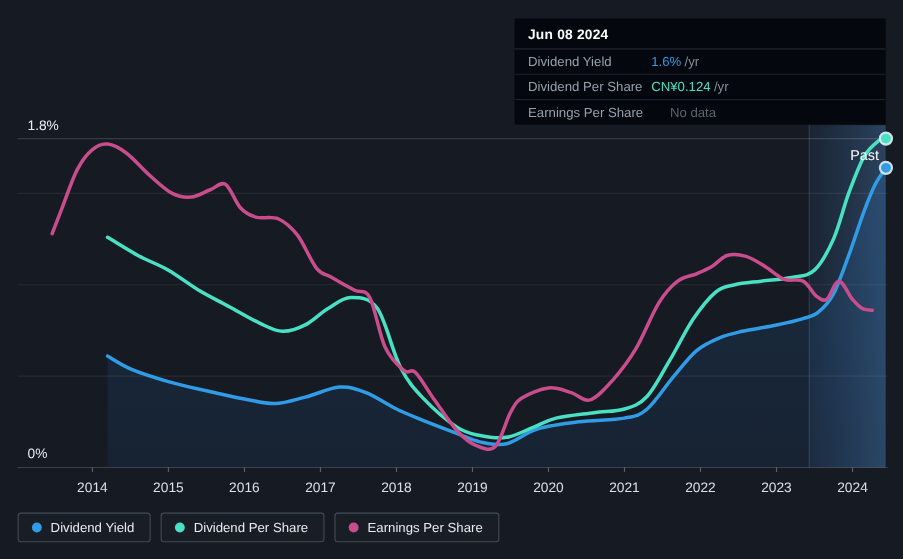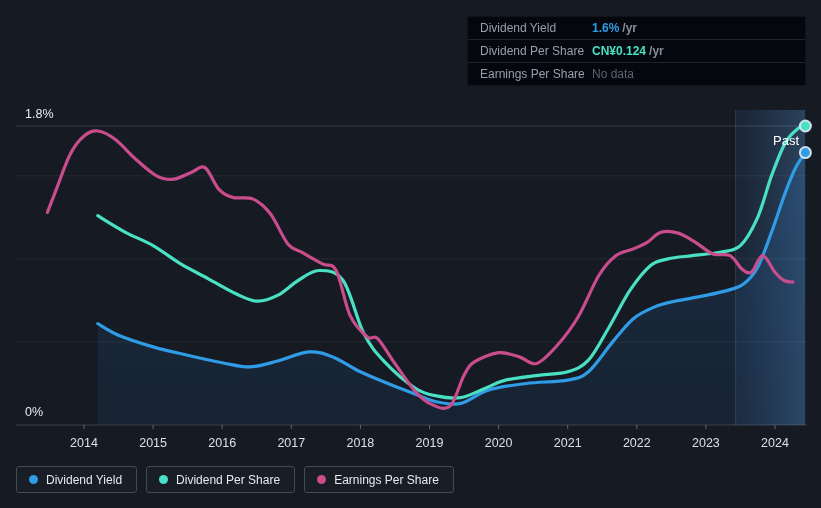--- a/index.html
+++ b/index.html
@@ -22,23 +22,23 @@
   .tooltip-header{
     padding:7px 12px 6px;color:#ffffff;font-weight:bold;font-size:12.5px;
     border-bottom:1px solid #262b34;letter-spacing:.2px;
   }
   .tooltip-row{
     display:flex;align-items:center;padding:4px 12px;font-size:12px;
     border-bottom:1px solid #1d222b;
   }
   .tooltip-row:last-child{border-bottom:none;}
   .tooltip-label{width:112px;color:#97a0ad;flex:none;}
-  .tooltip-value{font-weight:bold;}
-  .tooltip-unit{color:#848d99;font-weight:bold;margin-left:3px;}
-  .muted-value{color:#5c646f;font-weight:normal;}
+  .tooltip-value{font-weight:normal;}
+  .tooltip-unit{color:#848d99;font-weight:normal;margin-left:3px;}
+  .muted-value{color:#5c646f;font-weight:normal;margin-left:17px;}
 
   
   .legend{position:absolute;left:16px;top:466px;display:flex;gap:9px;z-index:4;}
   .legend-item{
     display:flex;align-items:center;gap:8px;height:27px;box-sizing:border-box;
     padding:0 14px 0 12px;border:1px solid #434b57;border-radius:3px;
     background:rgba(255,255,255,0.015);color:#e7eaee;font-size:12px;cursor:pointer;
     white-space:nowrap;
   }
   .legend-dot{width:9px;height:9px;border-radius:50%;flex:none;}
@@ -93,20 +93,21 @@
       <line x1="636.8" y1="425" x2="636.8" y2="429" stroke="rgba(255,255,255,0.32)" stroke-width="1"></line>
       <text x="636.8" y="447" fill="#dbe0e7" font-size="12.5px" text-anchor="middle">2022</text>
       <line x1="705.9" y1="425" x2="705.9" y2="429" stroke="rgba(255,255,255,0.32)" stroke-width="1"></line>
       <text x="705.9" y="447" fill="#dbe0e7" font-size="12.5px" text-anchor="middle">2023</text>
       <line x1="775" y1="425" x2="775" y2="429" stroke="rgba(255,255,255,0.32)" stroke-width="1"></line>
       <text x="775" y="447" fill="#dbe0e7" font-size="12.5px" text-anchor="middle">2024</text>
       <text x="786" y="145" fill="#ffffff" font-size="13px" text-anchor="middle">Past</text>
     </svg>
 
   <div class="tooltip">
+    <div class="tooltip-header">Jun 08 2024</div>
     <div class="tooltip-row">
       <span class="tooltip-label">Dividend Yield</span>
       <span class="tooltip-value" style="color: rgb(47, 156, 229);">1.6%</span>
       <span class="tooltip-unit">/yr</span>
     </div>
     <div class="tooltip-row">
       <span class="tooltip-label">Dividend Per Share</span>
       <span class="tooltip-value" style="color: rgb(73, 224, 195);">CN¥0.124</span>
       <span class="tooltip-unit">/yr</span>
     </div>

